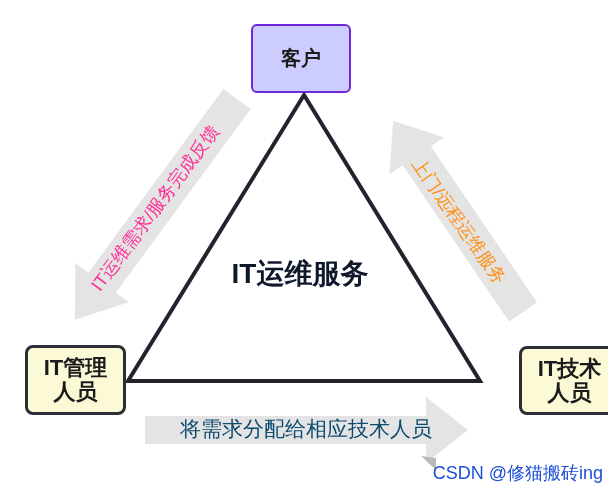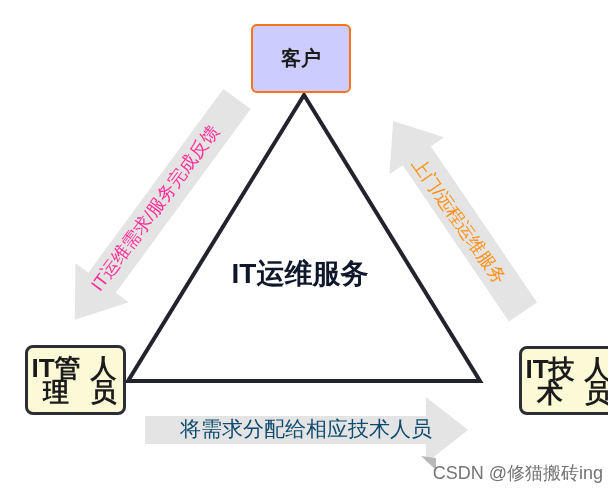--- a/index.html
+++ b/index.html
@@ -22,30 +22,30 @@
     align-items: center;
     justify-content: center;
     text-align: center;
     font-weight: bold;
     color: #1b1b1b;
     box-sizing: border-box;
   }
   .node-customer {
     left: 251px; top: 24px; width: 100px; height: 69px;
     background: #ccccff;
-    border: 2px solid #f97316;
+    border: 2px solid #6d28d9;
     border-radius: 6px;
     font-size: 20px;
   }
   .node-yellow {
-    flex-direction: row;
+    flex-direction: column;
     background: #fcf9d7;
     border: 3px solid #2d2d36;
     border-radius: 8px;
-    font-size: 26px;
+    font-size: 22px;
     line-height: 24px;
   }
   .node-manager { left: 25px; top: 345px; width: 101px; height: 70px; }
   .node-technician { left: 482px; top: 346px; width: 101px; height: 69px; margin-left: 37px; }
 
   .center-title {
     position: absolute;
     left: 300px; top: 274px;
     transform: translate(-50%, -50%);
     color: #0f172a;
@@ -70,21 +70,21 @@
   }
   .label-assign {
     left: 306px; top: 429px;
     transform: translate(-50%, -50%);
     color: #0c4a6e;
     font-size: 21px;
   }
   .watermark {
     position: absolute;
     right: 5px; top: 461px;
-    color: #737373;
+    color: #1d4ed8;
     font-size: 18px;
     white-space: nowrap;
     margin-left: 37px;
   }
 </style>
 </head>
 <body>
 
 <div class="stage">
 

